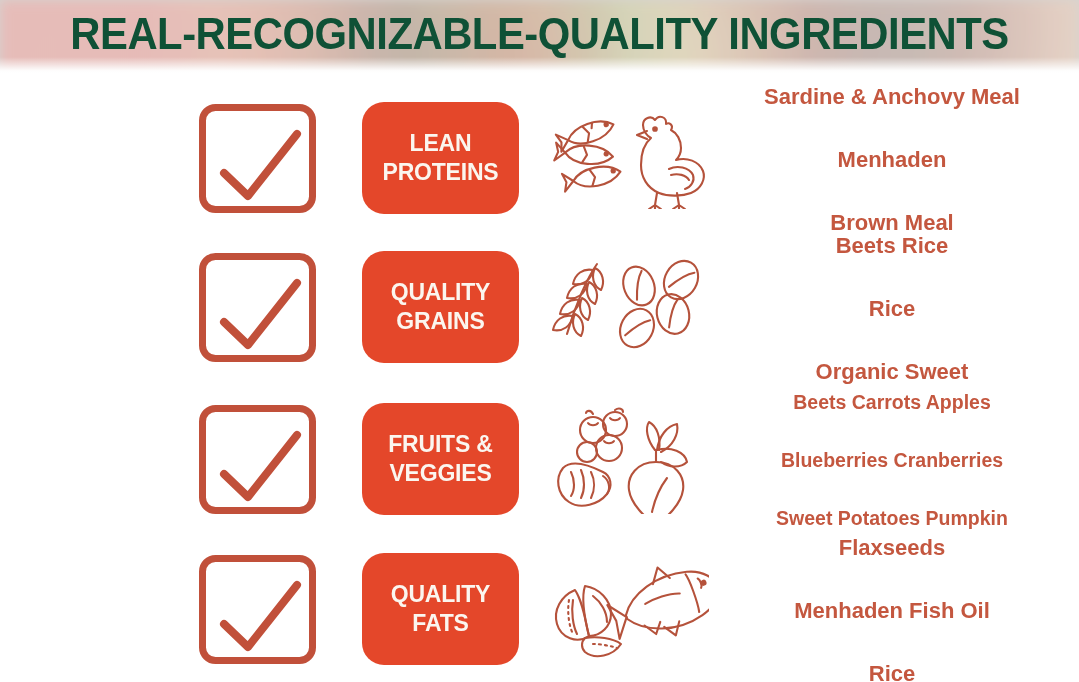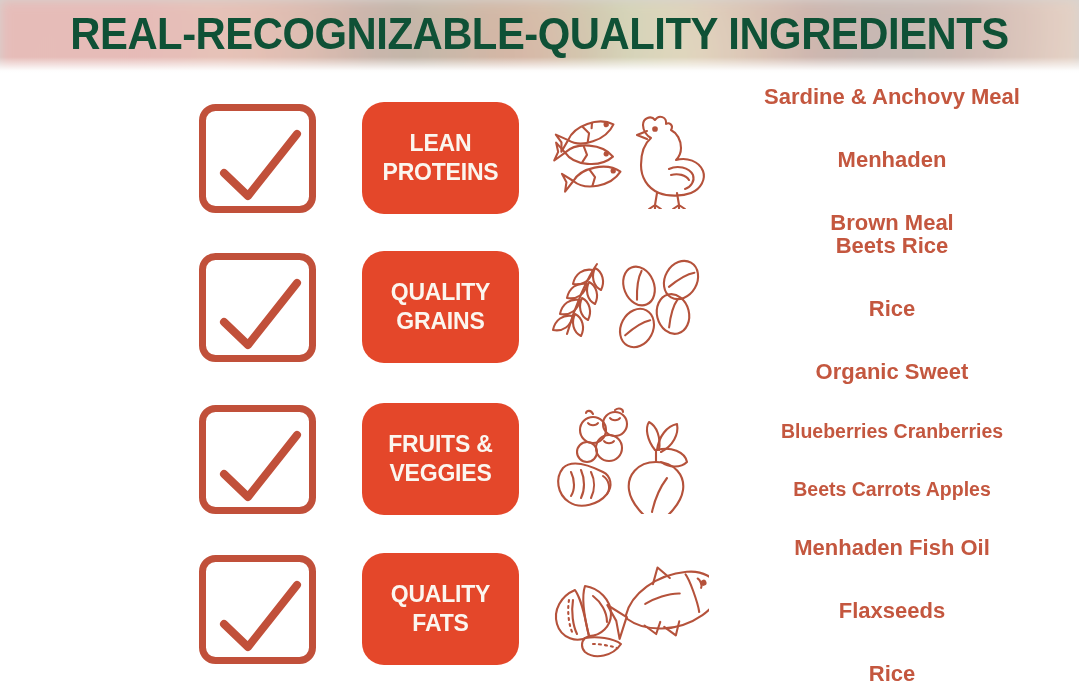--- a/index.html
+++ b/index.html
@@ -336,22 +336,23 @@
             <path d="M33,30 L33,42"></path>
             <path d="M33,42 C14,42 4,56 6,70 C8,84 22,98 33,104
                      C44,98 58,84 60,70 C62,56 52,42 33,42 Z"></path>
             <path d="M44,58 C38,66 32,78 29,92"></path>
           </g>
         </g>
       </svg>
     </div>
 
     <div class="ingredients small">
+      <span class="ing-line">Beets  Carrots  Apples</span>
       <span class="ing-line">Blueberries  Cranberries</span>
-      <span class="ing-line">Beets  Carrots  Apples</span>
+      <span class="ing-line">Sweet Potatoes  Pumpkin</span>
     </div>
   </div>
 
   <div class="row" id="row-3">
 
     <div class="checkbox">
       <svg width="119" height="111" viewBox="0 0 119 111">
         <rect x="4.5" y="4.5" width="110" height="102" rx="13" ry="13" fill="#ffffff" stroke="#c1503a" stroke-width="7"></rect>
         <polyline points="26,70 50,93 99,31" fill="none" stroke="#c1503a" stroke-width="8" stroke-linecap="round" stroke-linejoin="round"></polyline>
       </svg>
@@ -386,19 +387,19 @@
             <path d="M44,24 L54,10 L62,24"></path>
             <path d="M40,68 L48,80 L56,68"></path>
             <path d="M22,60 L30,72 L38,62"></path>
             <path d="M30,40 C40,38 56,38 66,42"></path>
           </g>
         </g>
       </svg>
     </div>
 
     <div class="ingredients">
+      <span class="ing-line">Flaxseeds</span>
       <span class="ing-line">Menhaden Fish Oil</span>
-      <span class="ing-line">Flaxseeds</span>
       <span class="ing-line">Rice</span>
     </div>
   </div>
 
 </div>
 
 </body></html>

